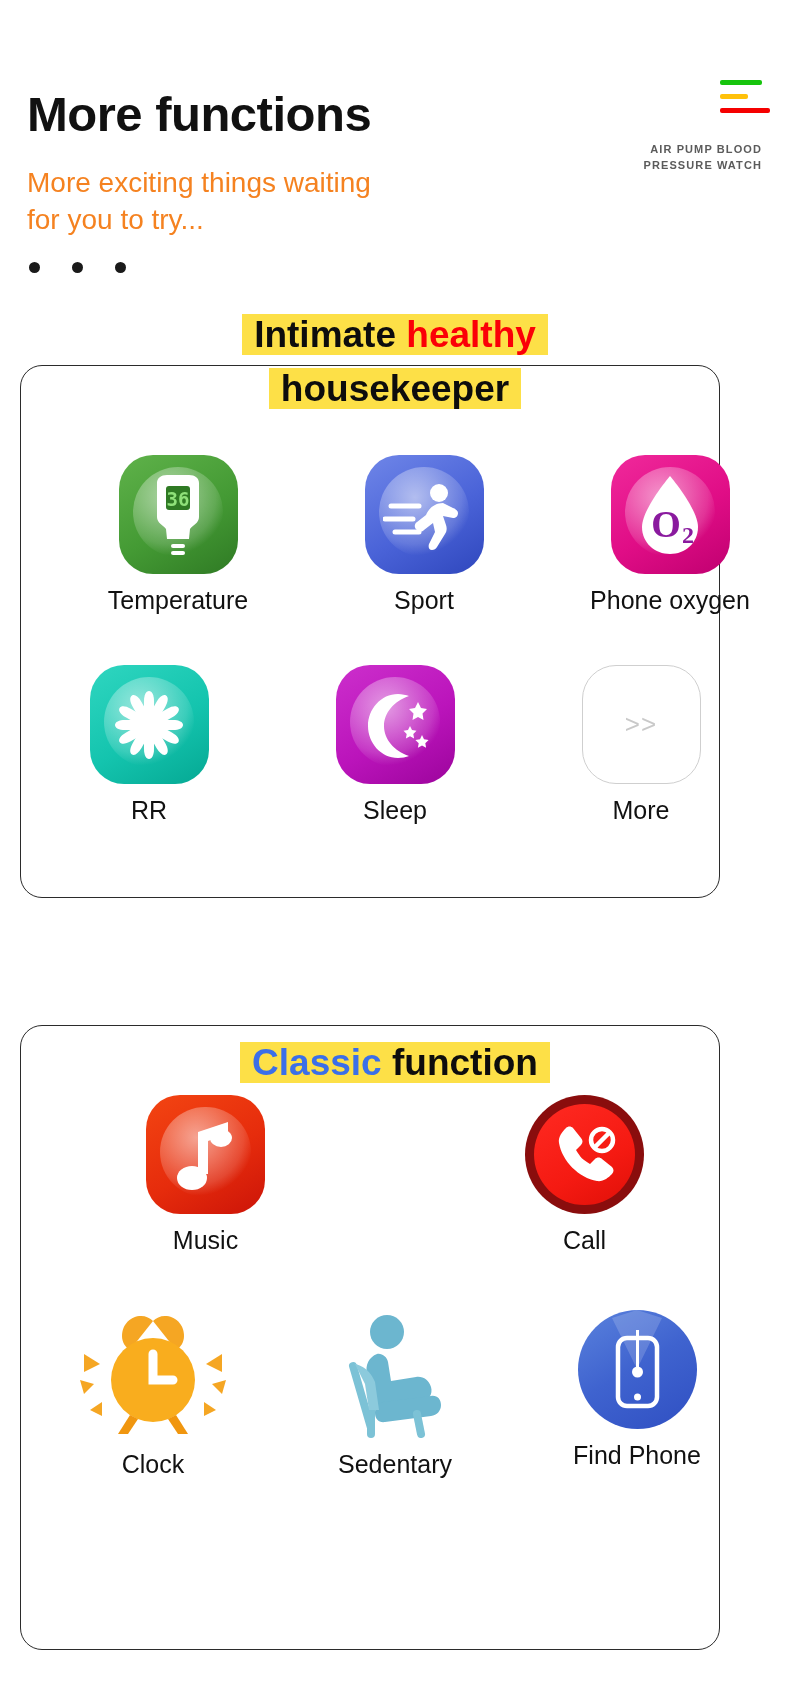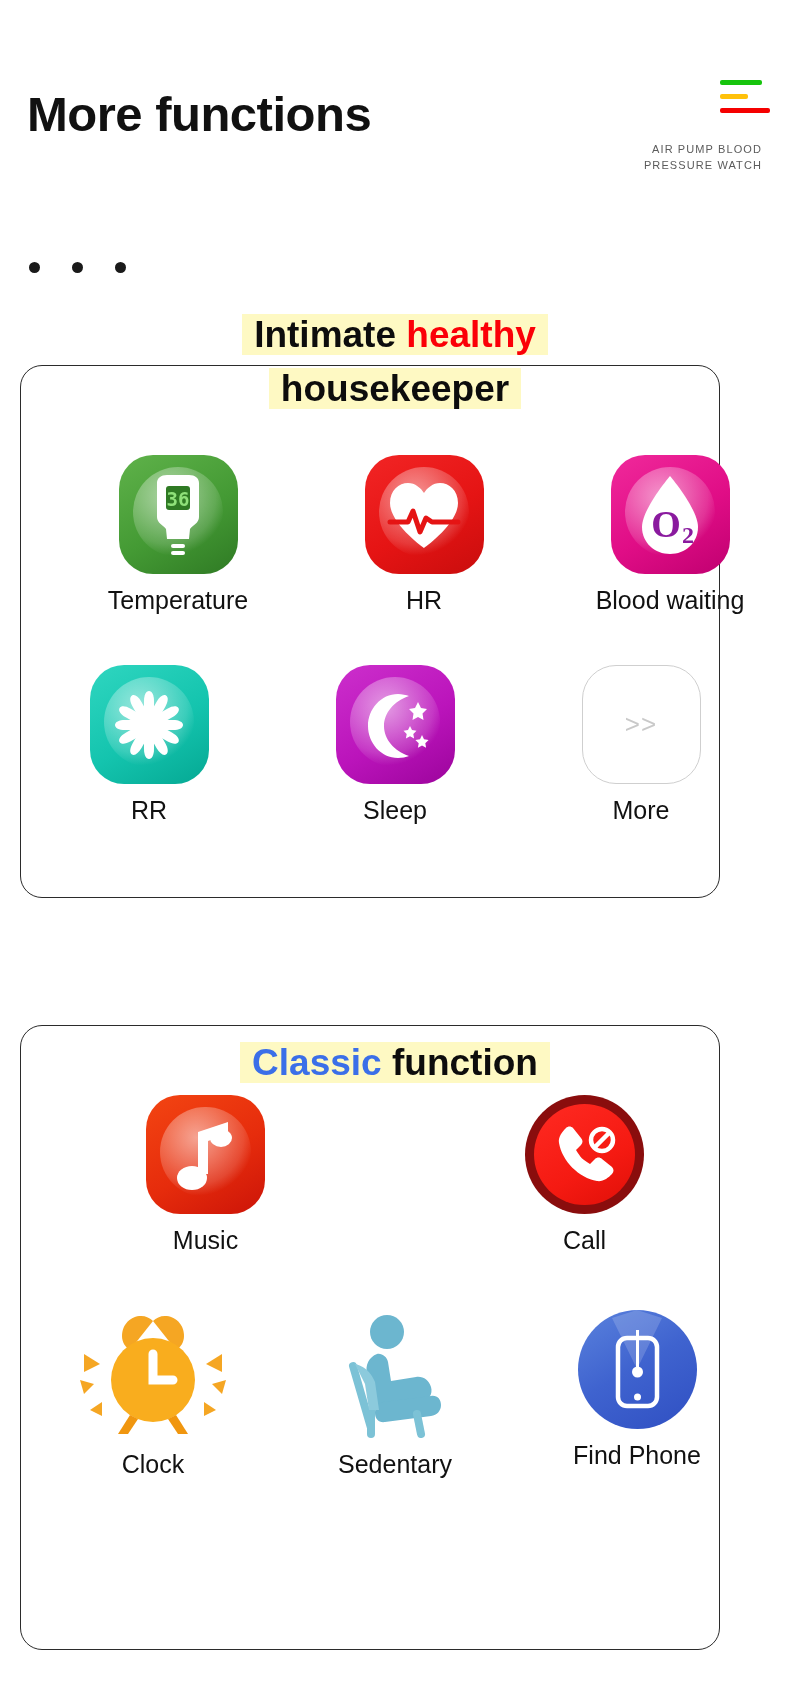--- a/index.html
+++ b/index.html
@@ -28,42 +28,42 @@
 
   
   .brand { position: absolute; right: 22px; top: 72px; width: 180px; }
   .brand-mark { position: relative; height: 46px; }
   .brand-mark span { position: absolute; right: 6px; display: block; height: 5px; border-radius: 2px; }
   .bar-green  { top: 8px;  width: 42px; background: #16c40d; }
   .bar-yellow { top: 22px; width: 28px; background: #ffc10a; right: 20px !important; }
   .bar-red    { top: 36px; width: 50px; background: #f50000; right: -2px !important; }
   .brand-name {
     position: absolute; right: 6px; top: 70px; width: 170px; text-align: right;
-    font-size: 11px; color: #5b5b5b; letter-spacing: 1.1px; line-height: 1.45; font-weight: 400;
+    font-size: 11px; color: #5b5b5b; letter-spacing: 1.1px; line-height: 1.45; font-weight: 700;
   }
 
   
   .card {
     position: absolute;
     border: 1.4px solid #2b2b2b;
     border-radius: 22px;
     background: #fff;
   }
   #card-health  { left: 20px; top: 365px;  width: 700px; height: 533px; }
   #card-classic { left: 20px; top: 1025px; width: 700px; height: 625px; }
 
   .card-title {
     position: absolute; left: 0; width: 100%;
     text-align: center; font-size: 37px; font-weight: 700;
     color: #0d0d0d; line-height: 1.45; pointer-events: none;
   }
   #title-health  { top: 308px; }
   #title-classic { top: 995px; margin-top: 41px; }
   .card-title .tline { display: block; }
-  .card-title .tline span { background: #fef9c3; padding: 0 12px; }
+  .card-title .tline span { background: #fde047; padding: 0 12px; }
   .accent-red  { color: #fb0007; }
   .accent-blue { color: #3b6fe8; }
 
   
   .grid { position: absolute; display: flex; width: 100%; }
   .cell { display: flex; flex-direction: column; align-items: center; }
   .label {
     margin-top: 14px; font-size: 25px; color: #111; font-weight: 400;
     white-space: nowrap; line-height: 1;
   }
@@ -118,20 +118,24 @@
   #grid-health-1, #grid-health-2, #grid-classic-1 { padding: 0 26px; }
   #grid-classic-2 { padding: 0 32px; }
 </style>
 </head>
 <body>
 
 <div class="page">
 
   <div class="header">
     <div class="headline">More functions</div>
+    <div class="subline">
+      <div>More exciting things waiting</div>
+      <div>for you to try...</div>
+    </div>
     <div class="dots">
       <i></i>
       <i></i>
       <i></i>
     </div>
 
     <div class="brand">
       <div class="brand-mark">
         <span class="bar-green"></span>
         <span class="bar-yellow"></span>
@@ -160,40 +164,47 @@
           <path d="M14 10 C14 5 18 2 24 2 L46 2 C52 2 56 5 56 10 L56 44 C56 50 50 52 47 56 L46 66 L24 66 L23 56 C20 52 14 50 14 44 Z" fill="#ffffff"></path>
           <rect x="23" y="13" width="24" height="24" rx="3" fill="#2f7a24"></rect>
           <text x="35" y="33" font-family="'DejaVu Sans Mono',monospace" font-size="19" font-weight="700" fill="#8fe07a" text-anchor="middle">36</text>
           <rect x="28" y="71" width="14" height="4" rx="2" fill="#ffffff"></rect>
           <rect x="28" y="78" width="14" height="4" rx="2" fill="#ffffff"></rect>
         </svg>
       </div>
       <div class="label">Temperature</div>
     </div>
 
-
-    <div class="cell">
-      <div class="tile t-hr">
-        <svg width="76" height="70" viewBox="0 0 76 70">
-          <path d="M38 68 C38 68 4 44 4 23 C4 10 13 3 22 3 C29 3 35 8 38 13 C41 8 47 3 54 3 C63 3 72 10 72 23 C72 44 38 68 38 68 Z" fill="#ffffff"></path>
-          <path d="M4 42 L22 42 L27 31 L34 52 L40 38 L46 42 L72 42" fill="none" stroke="#e51414" stroke-width="5" stroke-linejoin="round" stroke-linecap="round"></path>
-        </svg>
-      </div>
-      <div class="label">HR</div>
-    </div>
+    <div class="cell">
+      <div class="tile t-sport">
+        <svg width="82" height="70" viewBox="0 0 82 70">
+          <g fill="#ffffff">
+            <circle cx="56" cy="13" r="9"></circle>
+            <path d="M60 23 C52 23 46 28 43 35 L34 42 C31 44 31 48 34 50 C36 52 39 52 41 50 L50 43 L52 52 L46 64 C45 67 46 70 49 70 C51 70 53 69 54 67 L62 54 C64 51 64 48 63 45 L60 36 L70 38 C73 38 75 36 75 33 C75 31 73 29 70 28 Z"></path>
+          </g>
+          <g stroke="#ffffff" stroke-width="5" stroke-linecap="round">
+            <line x1="8" y1="26" x2="36" y2="26"></line>
+            <line x1="2" y1="39" x2="30" y2="39"></line>
+            <line x1="12" y1="52" x2="36" y2="52"></line>
+          </g>
+        </svg>
+      </div>
+      <div class="label">Sport</div>
+    </div>
+
 
     <div class="cell">
       <div class="tile t-spo2">
         <svg width="72" height="84" viewBox="0 0 72 84">
           <path d="M36 3 C36 3 8 36 8 54 C8 70 21 81 36 81 C51 81 64 70 64 54 C64 36 36 3 36 3 Z" fill="#ffffff"></path>
           <text x="32" y="64" font-family="'Liberation Serif',serif" font-size="38" font-weight="700" fill="#8a1a9e" text-anchor="middle">O</text>
           <text x="54" y="70" font-family="'Liberation Serif',serif" font-size="24" font-weight="700" fill="#8a1a9e" text-anchor="middle">2</text>
         </svg>
       </div>
-      <div class="label">Blood waiting</div>
+      <div class="label">Phone oxygen</div>
     </div>
   </div>
 
   <div class="grid col4" id="grid-health-2">
 
     <div class="cell">
       <div class="tile t-rr">
         <svg width="76" height="76" viewBox="0 0 76 76">
           <g fill="#ffffff">
             <circle cx="38" cy="38" r="17"></circle>

